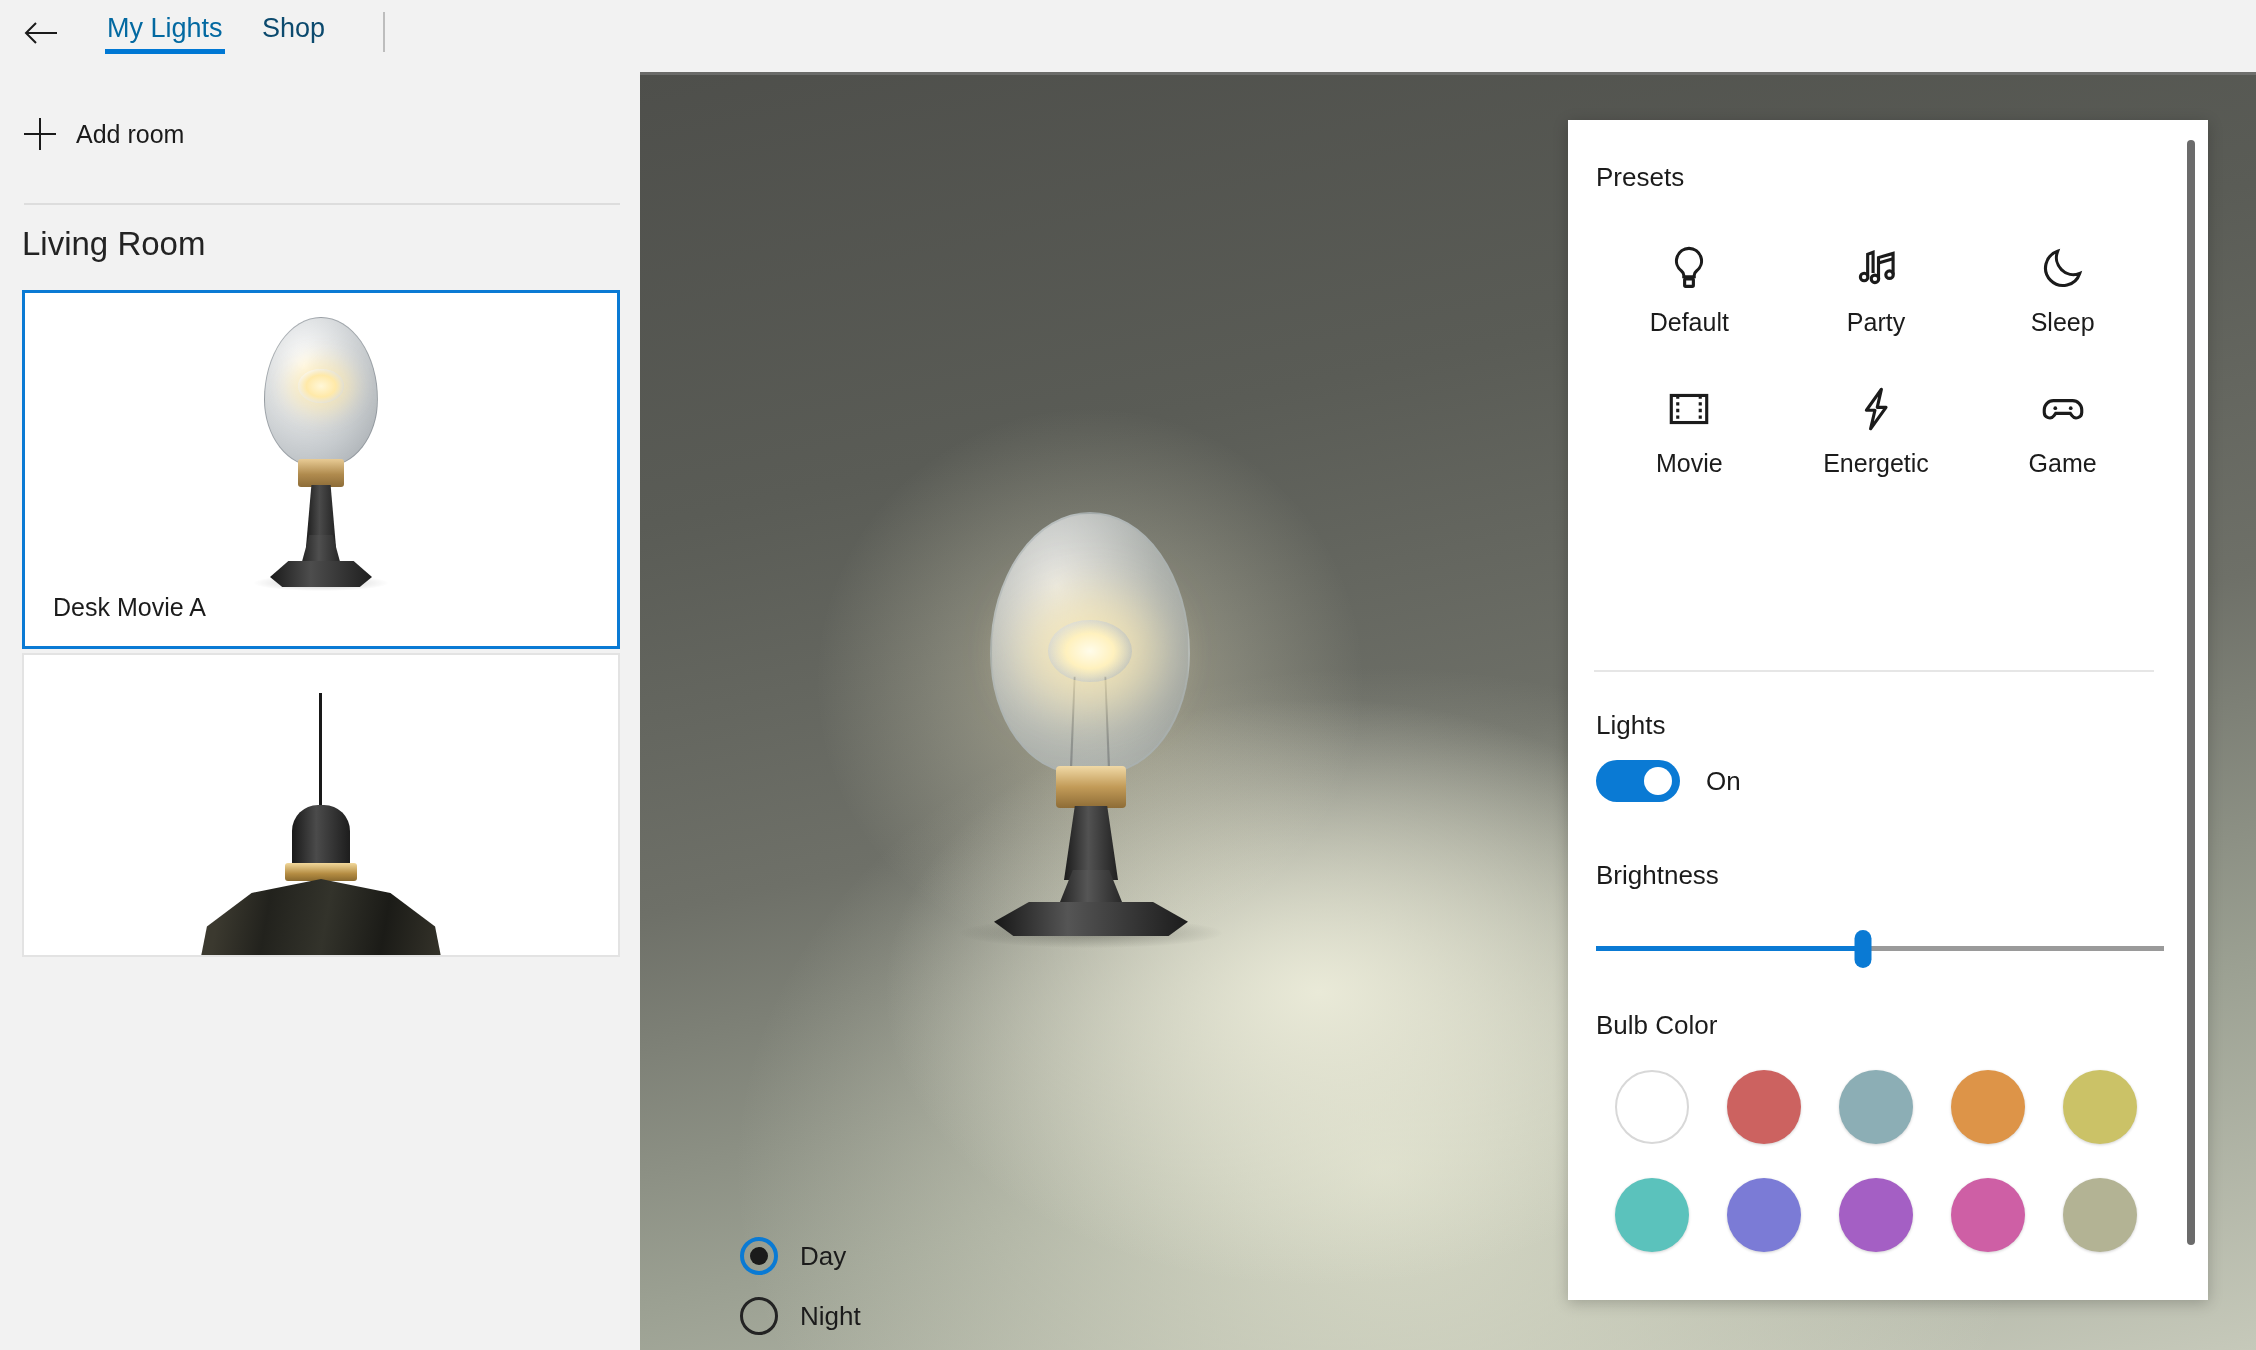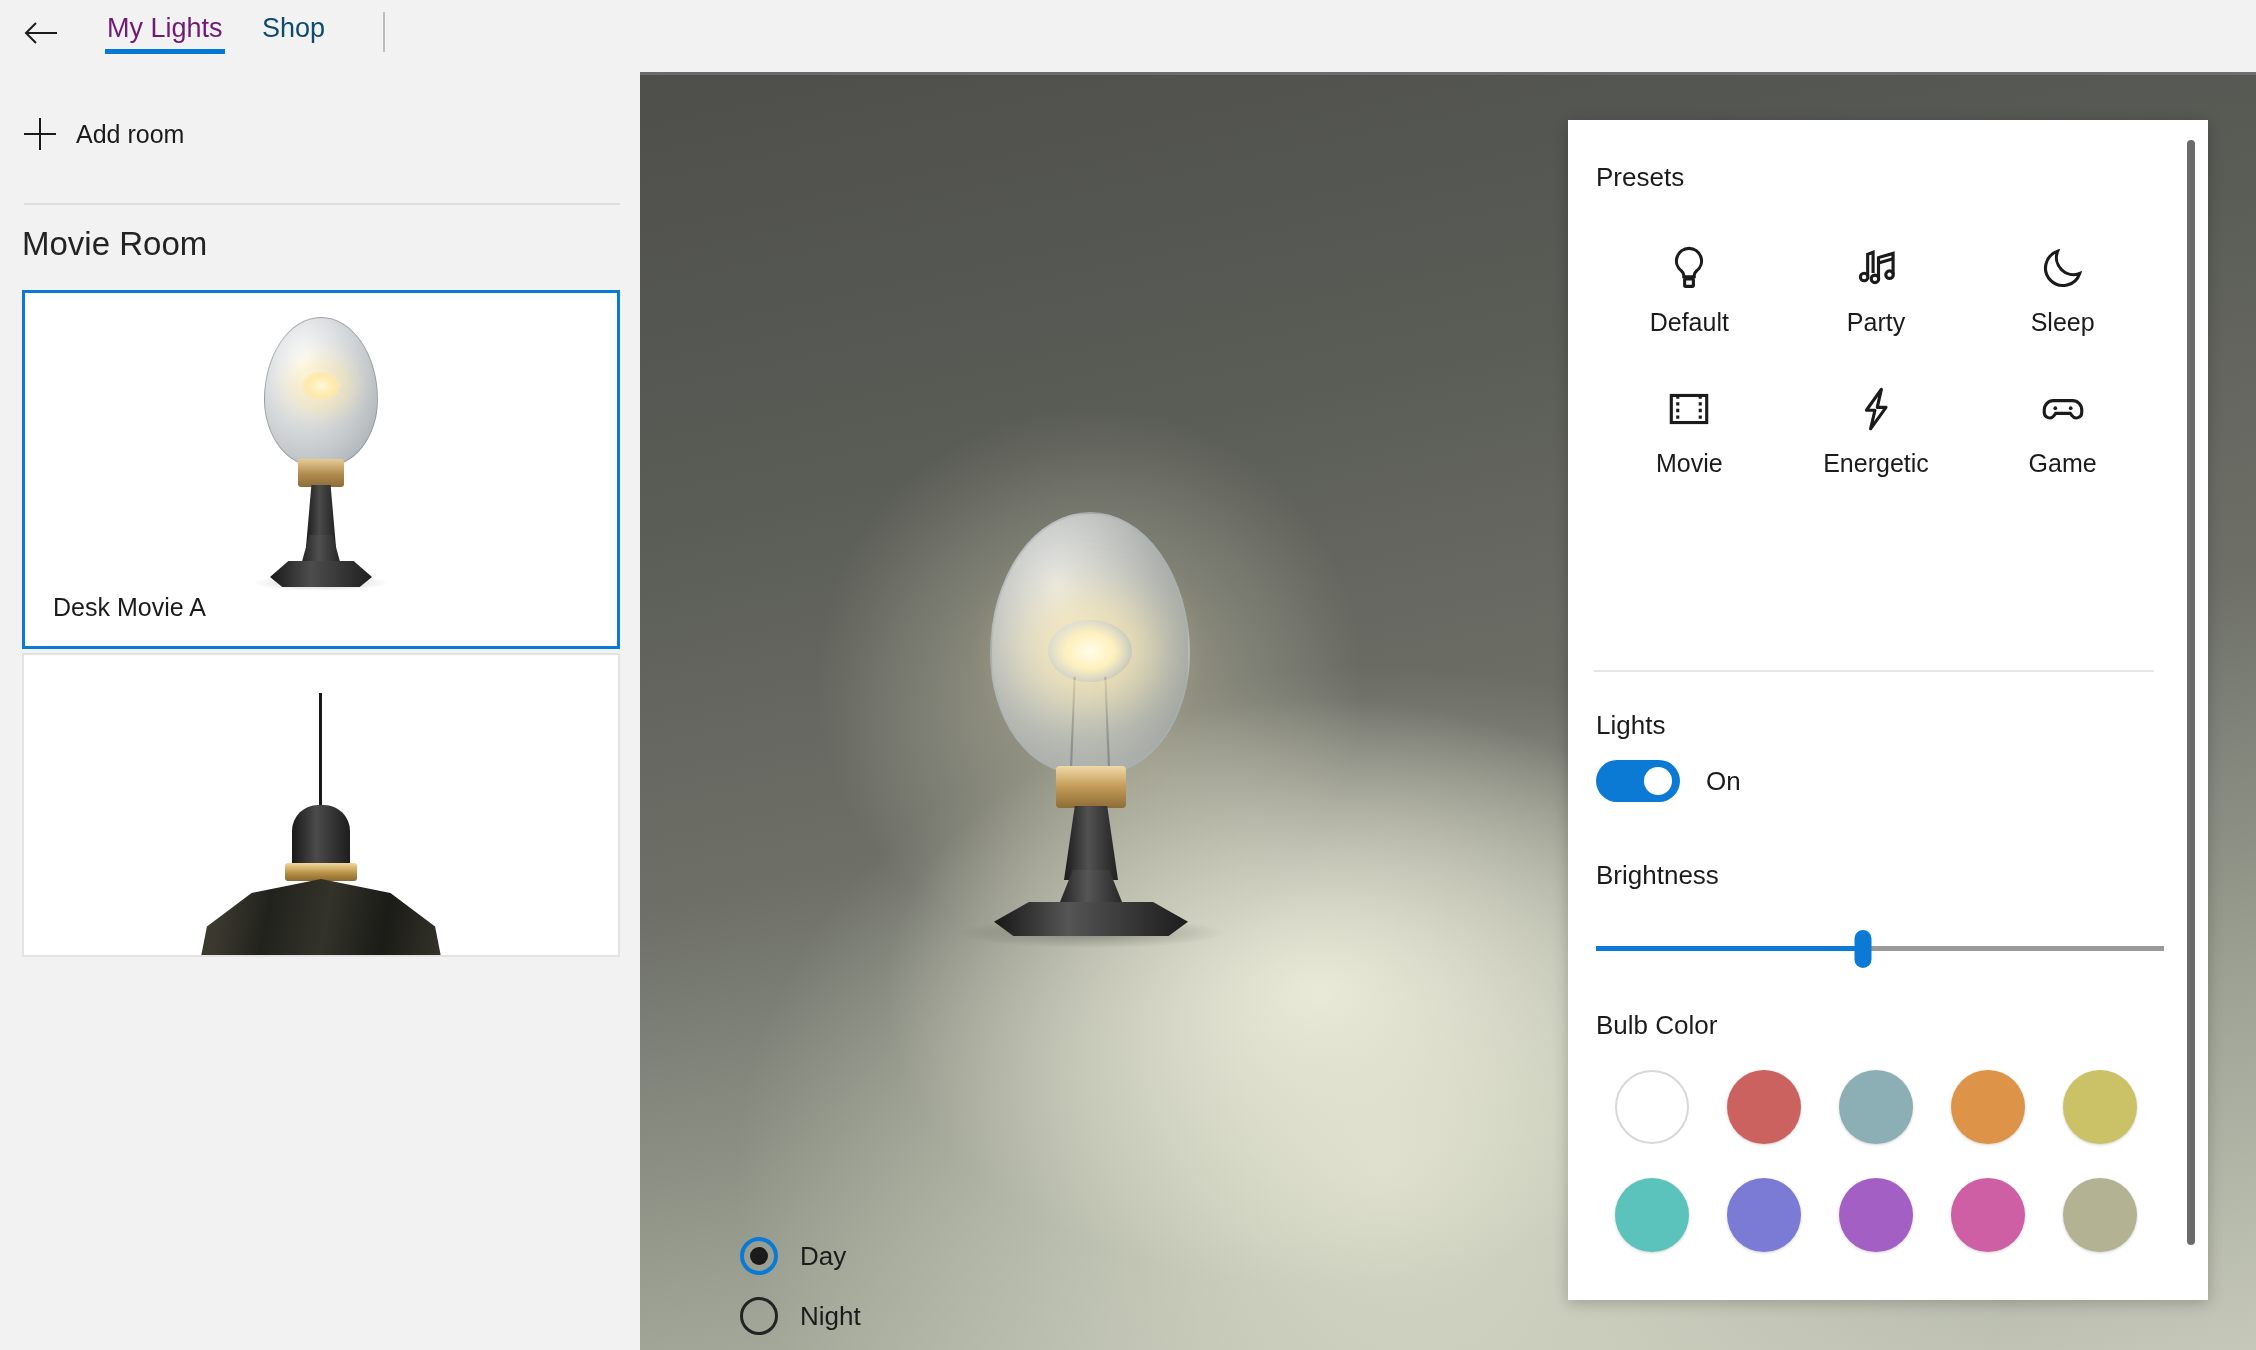--- a/index.html
+++ b/index.html
@@ -20,21 +20,21 @@
     display: flex; align-items: center; justify-content: center;
     cursor: pointer;
   }
   #back-btn svg { width: 34px; height: 26px; }
   .tab {
     position: absolute; top: 9px;
     font-size: 27px; line-height: 1;
     padding: 6px 2px 12px 2px;
     cursor: pointer; white-space: nowrap;
   }
-  #tab-my-lights { left: 105px; color: #701a75; }
+  #tab-my-lights { left: 105px; color: #0369a1; }
   #tab-my-lights::after {
     content: ""; position: absolute;
     left: 0; right: 0; bottom: 0; height: 5px;
     background: #0078D4;
   }
   #tab-shop { left: 260px; color: #0c4a6e; }
   #tab-divider {
     position: absolute; left: 383px; top: 12px;
     width: 2px; height: 40px; background: #BDBDBD;
   }
@@ -374,21 +374,21 @@
     <div class="tab" id="tab-shop">Shop</div>
     <div id="tab-divider"></div>
   </div>
 
   <div id="add-room">
     <span class="plus"></span>
     <span id="add-room-label">Add room</span>
   </div>
   <div id="sidebar-divider"></div>
 
-  <div id="room-title">Movie Room</div>
+  <div id="room-title">Living Room</div>
 
   <div id="device-list">
 
     <div class="device-card selected">
       <div class="device-thumb">
         <div class="artA">
           <div class="shadow"></div>
             <div class="glass"></div>
             <div class="fil"></div>
           <div class="collar"></div>

